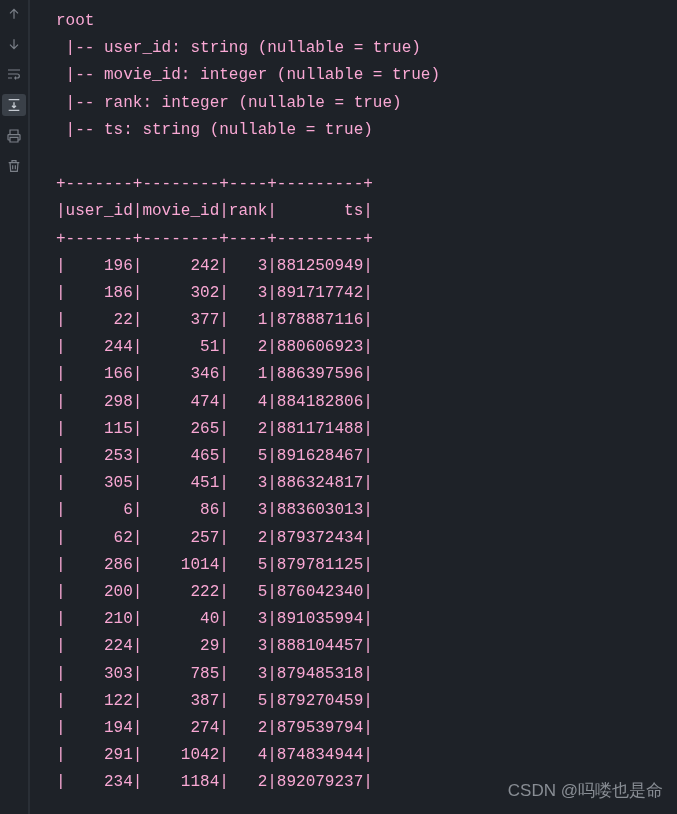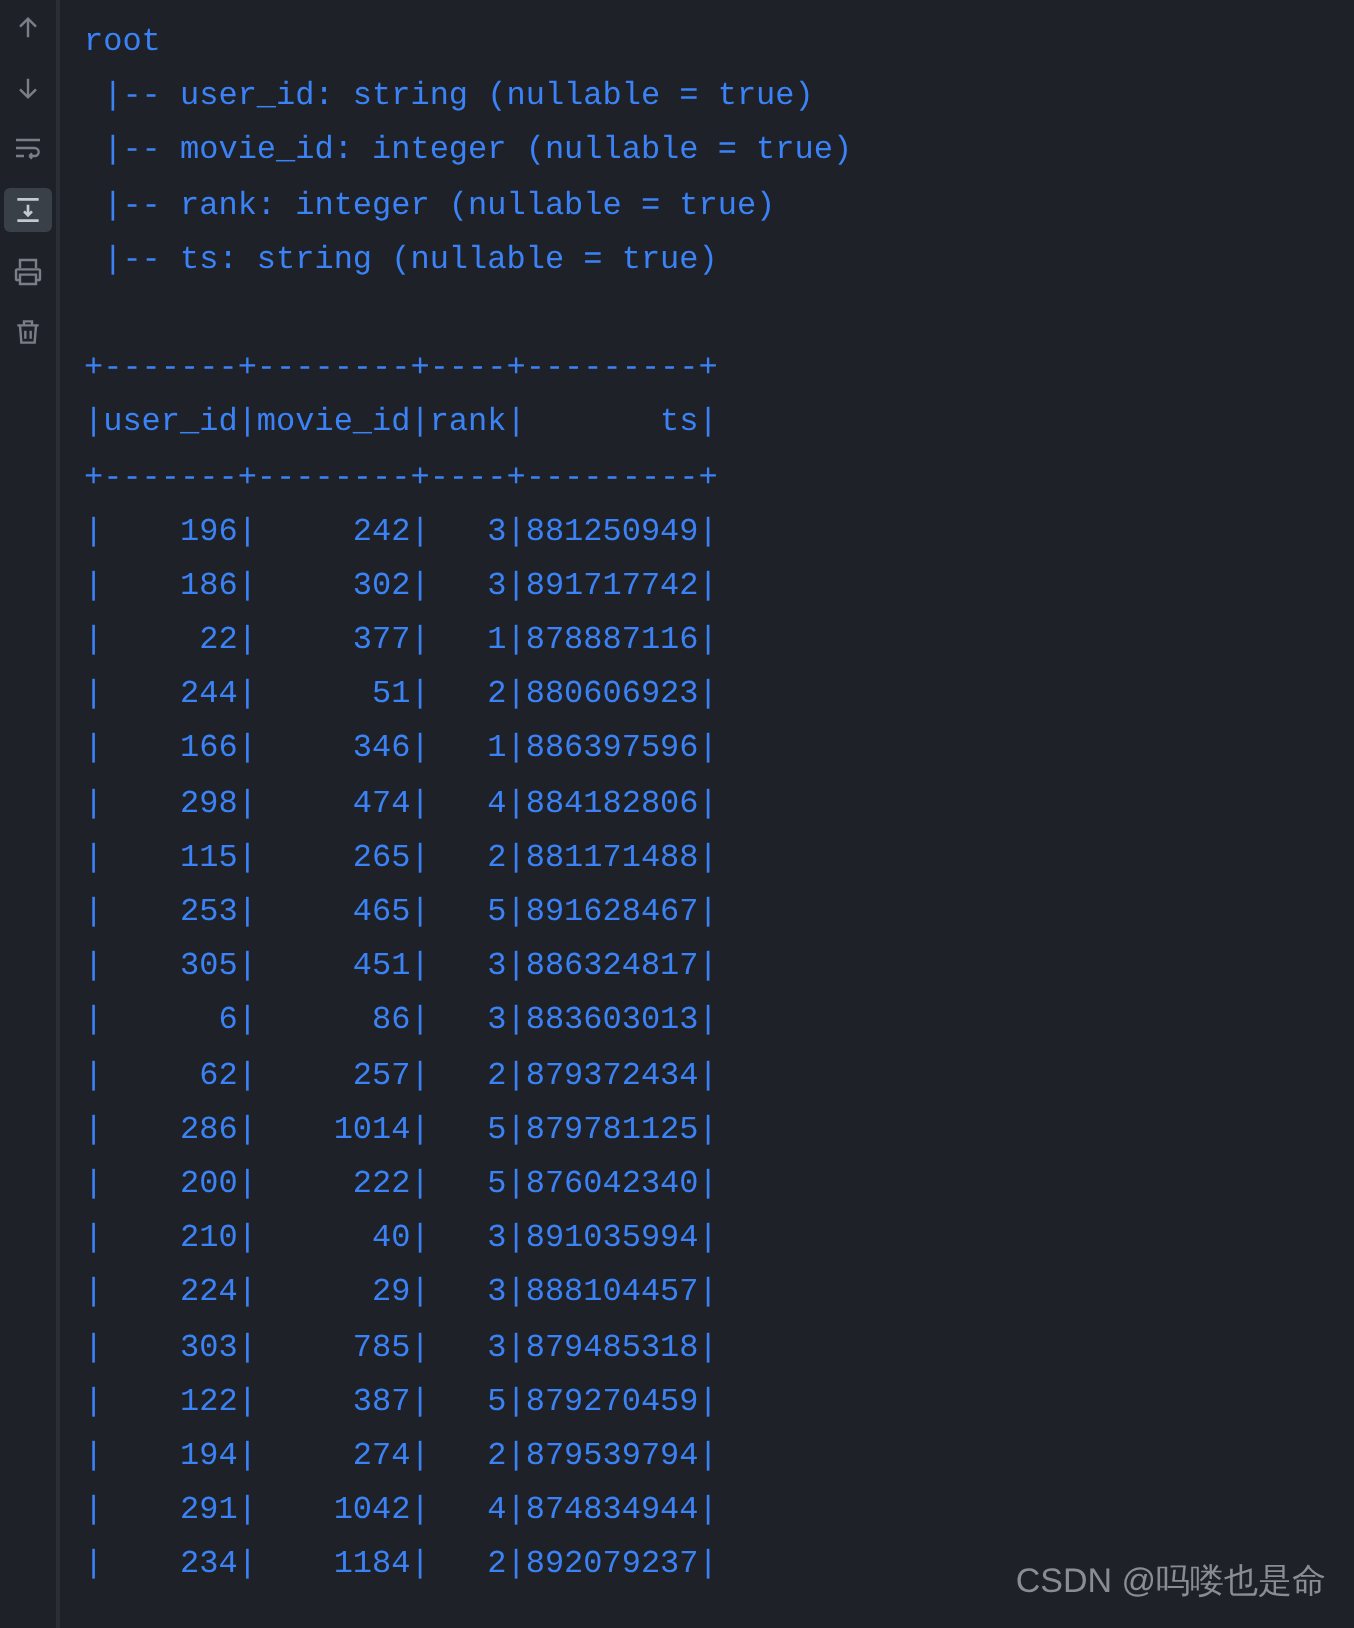--- a/index.html
+++ b/index.html
@@ -55,22 +55,22 @@
       stroke-width: 1.8;
     }
     .sidebar-icon.active svg {
       stroke-width: 2;
     }
     .content {
       position: absolute;
       left: 30px;
       top: 8px;
       white-space: pre;
-      padding-left: 12px;
-      color: #3b82f6;
+      padding-left: 26px;
+      color: #f9a8d4;
     }
     .watermark {
       position: absolute;
       right: 14px;
       bottom: 8px;
       color: #9ba0a7;
       font-size: 17px;
       font-family: sans-serif;
       opacity: 0.85;
       margin-top: 14px;

